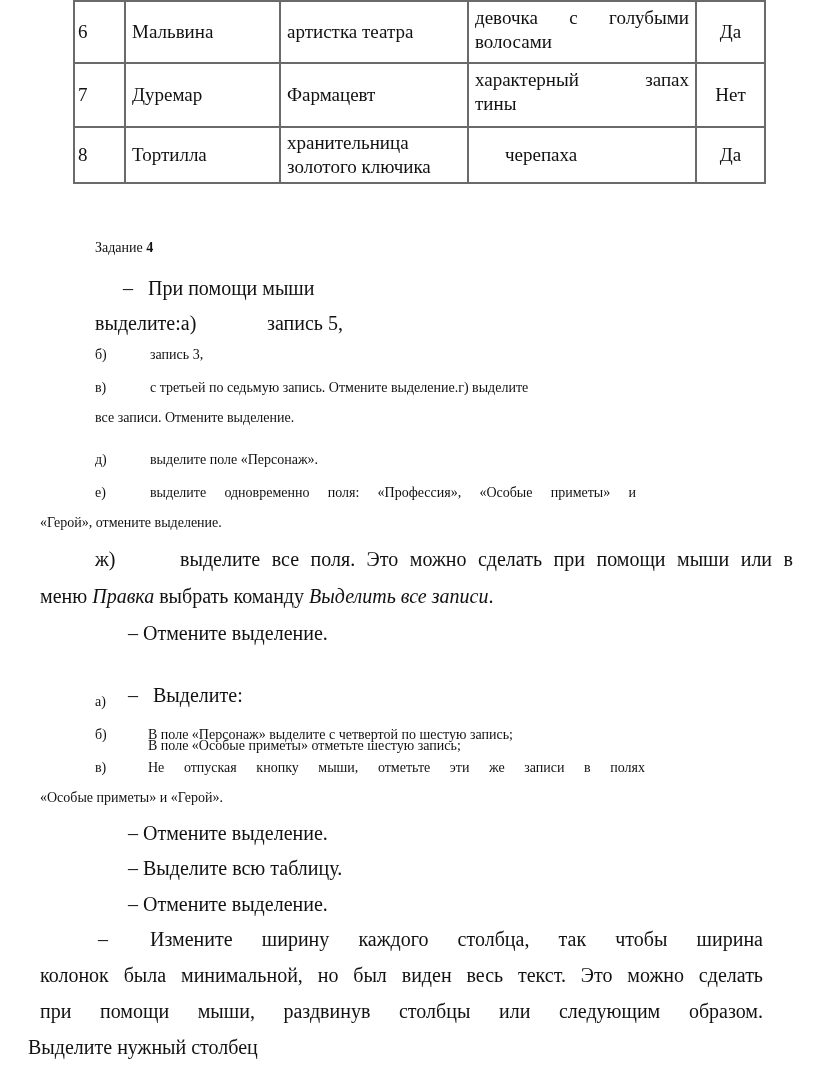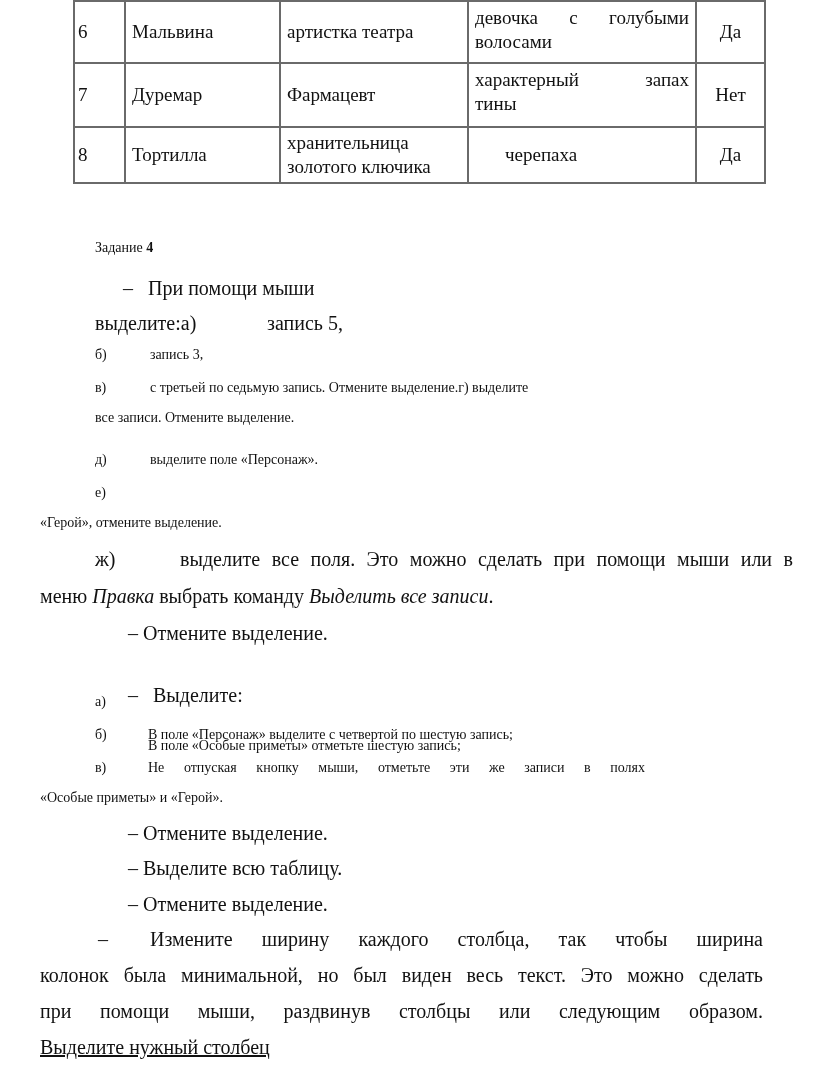--- a/index.html
+++ b/index.html
@@ -87,20 +87,21 @@
   <span style="position:absolute; left:55px;">с третьей по седьмую запись. Отмените выделение.г) выделите</span>
 </div>
 <div class="abs small" style="left:95px; top:410px;">все записи. Отмените выделение.</div>
 
 <div class="abs small" style="left:95px; top:452px;">
   <span>д)</span>
   <span style="position:absolute; left:55px;">выделите поле «Персонаж».</span>
 </div>
 <div class="abs small" style="left:95px; top:485px; width:540px;">
   <span>е)</span>
+  <span style="position:absolute; left:55px; width:486px; white-space:normal; text-align:justify; text-align-last:justify;">выделите одновременно поля: «Профессия», «Особые приметы» и</span>
 </div>
 <div class="abs small" style="left:40px; top:515px;">«Герой», отмените выделение.</div>
 
 <div class="abs big" style="left:95px; top:548px; width:668px;">
   <span>ж)</span>
   <span style="position:absolute; left:55px; width:613px; white-space:normal; text-align:justify; text-align-last:justify;margin-left:30px;">выделите все поля. Это можно сделать при помощи мыши или в</span>
 </div>
 <div class="abs big" style="left:40px; top:585px;">
   <span>меню </span><span class="ital">Правка</span><span> выбрать команду </span><span class="ital">Выделить все записи</span><span>.</span>
 </div>
@@ -135,13 +136,13 @@
 <div class="abs big" style="left:128px; top:893px;">
   <span>–</span>&nbsp;<span>Отмените выделение.</span>
 </div>
 
 <div class="abs big" style="left:98px; top:928px; width:665px;">
   <span>–</span>
   <span style="position:absolute; left:52px; width:613px; white-space:normal; text-align:justify; text-align-last:justify;">Измените ширину каждого столбца, так чтобы ширина</span>
 </div>
 <div class="abs big just" style="left:40px; top:964px; width:723px;">колонок была минимальной, но был виден весь текст. Это можно сделать</div>
 <div class="abs big just" style="left:40px; top:1000px; width:723px;">при помощи мыши, раздвинув столбцы или следующим образом.</div>
-<div class="abs big" style="left:40px; top:1036px;text-decoration:underline;">Выделите нужный столбец</div>
+<div class="abs big" style="left:28px; top:1036px;">Выделите нужный столбец</div>
 
 </body></html>

